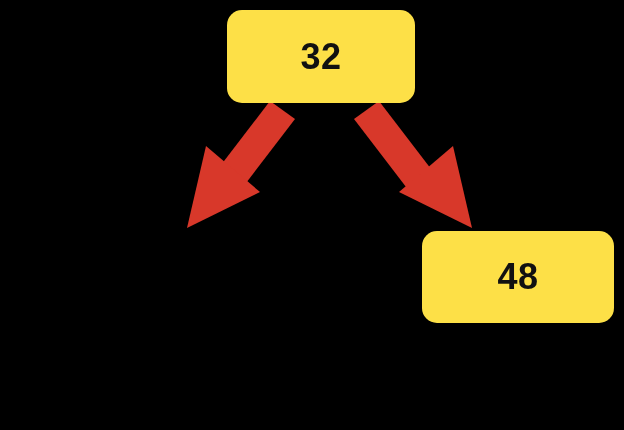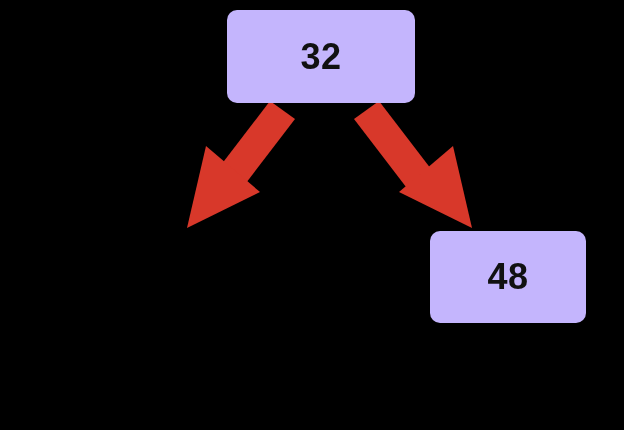--- a/index.html
+++ b/index.html
@@ -21,22 +21,22 @@
     position: absolute;
     left: 0;
     top: 0;
     width: 624px;
     height: 430px;
     pointer-events: none;
   }
   .node {
     position: absolute;
     box-sizing: border-box;
-    background: #c4b5fd;
-    border-radius: 10px;
+    background: #fde047;
+    border-radius: 15px;
     display: flex;
     align-items: center;
     justify-content: center;
   }
   .node-label {
     font-family: "Liberation Sans", sans-serif;
     font-weight: bold;
     font-size: 36px;
     line-height: 1;
     color: #111111;
@@ -51,23 +51,22 @@
   }
   #node-left {
     left: 44px;
     top: 231px;
     width: 192px;
     height: 92px;
   }
   #node-right {
     left: 422px;
     top: 231px;
-    width: 156px;
+    width: 192px;
     height: 92px;
-    margin-left: 8px;
   }
 </style>
 </head>
 <body>
 
 <div id="canvas">
 
   <svg id="edge-layer" viewBox="0 0 624 430" width="624" height="430" xmlns="http://www.w3.org/2000/svg">
 
     <g>

